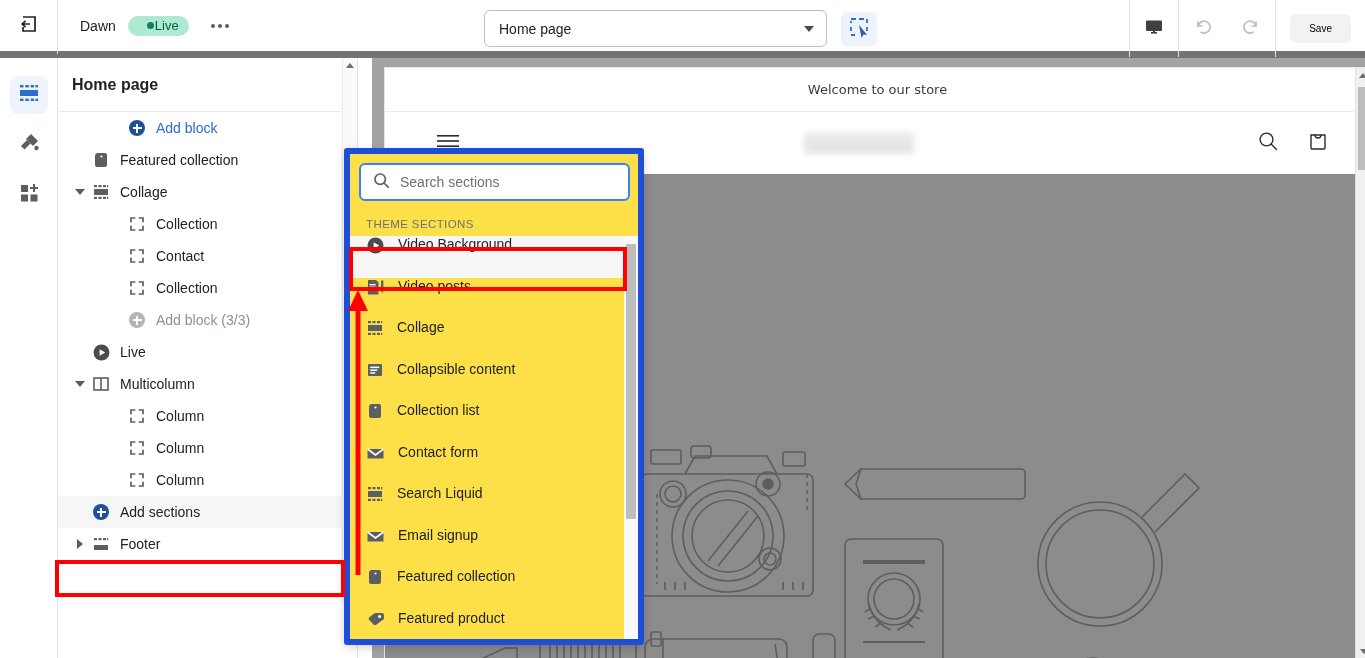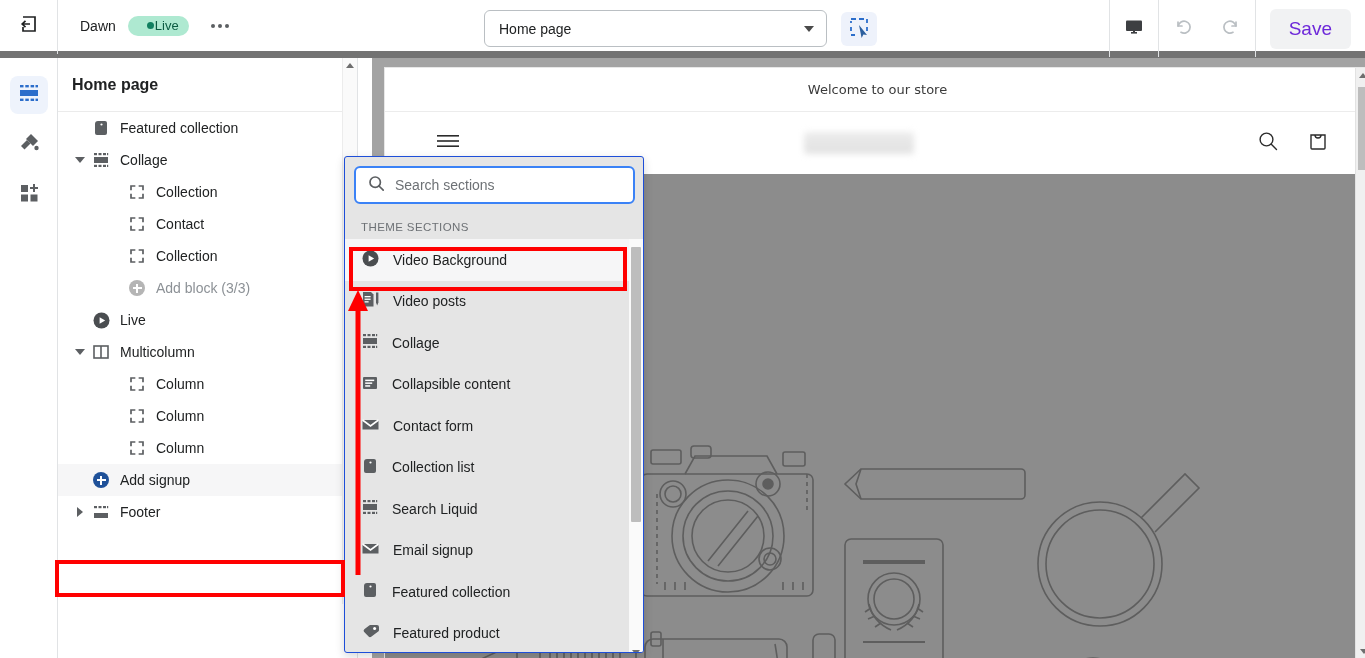--- a/index.html
+++ b/index.html
@@ -55,22 +55,22 @@
   .tb-right {
     position: absolute; right: 0; top: 0; height: 57px; display: flex; align-items: center;
   }
   .tb-sep { width: 1px; height: 57px; background: #e1e3e5; }
   .tb-iconbtn {
     width: 48px; height: 57px; display: flex; align-items: center; justify-content: center;
     cursor: pointer;
   }
   .tb-savewrap { padding: 0 14px; }
   .save-btn {
-    background: #f1f2f3; color: #6d28d9; border: none; border-radius: 6px;
-    font-size: 19px; padding: 9px 19px; font-family: inherit; cursor: default;
+    background: #f1f2f3; color: #000000; border: none; border-radius: 6px;
+    font-size: 10px; padding: 9px 19px; font-family: inherit; cursor: default;
   }
 
   
   .rail {
     position: absolute; top: 58px; left: 0; width: 58px; height: 600px;
     background: #fff; border-right: 1px solid #e1e3e5;
     display: flex; flex-direction: column; align-items: center; padding-top: 18px; gap: 12px;
   }
   .rail-btn {
     width: 38px; height: 38px; border-radius: 8px; display: flex;
@@ -112,37 +112,37 @@
 
   .layers-sb {
     position: absolute; right: 0; top: 0; width: 15px; height: 546px;
     background: #fafafa; border-left: 1px solid #ececec;
   }
   .sb-arrow-up { width:0;height:0;border-left:4px solid transparent;border-right:4px solid transparent;border-bottom:5px solid #6e6e6e;margin:5px auto 0; }
   .sb-arrow-dn { width:0;height:0;border-left:4px solid transparent;border-right:4px solid transparent;border-top:5px solid #6e6e6e;margin:0 auto; }
 
   
   .picker {
-    position: absolute; top: 156px; left: 344px; width: 300px; height: 497px;
-    background: #e5e5e5; border: 1px solid #1d4ed8; border-radius: 3px;
+    position: absolute; top: 148px; left: 344px; width: 300px; height: 497px;
+    background: #fde047; border: 6px solid #1d4ed8; border-radius: 3px;
     box-shadow: 0 3px 10px rgba(0,0,0,.16); overflow: hidden; z-index: 30;
   }
   .picker-searchwrap { padding: 9px 8px 9px 9px; }
   .picker-search {
     height: 38px; border: 2px solid #3b82f6; border-radius: 6px;
     display: flex; align-items: center; gap: 10px; padding: 0 12px; background: #fff;
   }
   .picker-search .ph { font-size: 14px; color: #6d7175; }
   .picker-groupttl {
     font-size: 11.5px; letter-spacing: .4px; color: #6d7175;
     padding: 8px 0 6px 16px; text-transform: uppercase;
   }
   .picker-scroll { position: relative; height: 420px; overflow: hidden; }
   .pick-row {
-    display: flex; align-items: center; gap: 13px; height: 41.5px;
+    display: flex; align-items: flex-start; gap: 13px; height: 41.5px;
     padding-left: 16px; font-size: 14px; color: #202223; cursor: pointer;
   }
   .pick-row.sel { background: #f6f6f7; }
   .picker-sb {
     position: absolute; right: 0; top: 0; width: 14px; height: 420px; background: #fafafa;
   }
   .picker-sb-thumb { position:absolute; left:2px; width:10px; background:#bdbdbd; border-radius:1px; }
 
   
   .preview {
@@ -296,20 +296,27 @@
           <rect x="16" y="3" width="2" height="8" fill="#5c5f62"></rect>
           <rect x="13" y="6" width="8" height="2" fill="#5c5f62"></rect>
         </svg>
       </span>
     </div>
   </div>
 
   <div class="layers">
     <div class="layers-head">Home page</div>
     <div class="layers-list" id="layers-list">
+        <div class="row lvl1 link">
+          <span class="tw"></span>
+          <span class="ic">
+            <span class="plus-ic"></span>
+          </span>
+          <span class="lbl">Add block</span>
+        </div>
         <div class="row lvl0">
           <span class="tw"></span>
           <span class="ic">
             <svg xmlns="http://www.w3.org/2000/svg" width="18" height="18" viewBox="0 0 18 18">
               <path d="M6 2 h7 a2 2 0 0 1 2 2 v10 a2 2 0 0 1 -2 2 h-7 z" fill="#5c5f62"></path>
               <path d="M6 2 a3 3 0 0 0 -3 3 v9 a2 2 0 0 0 2 2 h1 z" fill="#5c5f62"></path>
               <circle cx="9.5" cy="5.5" r="1.1" fill="#fff"></circle>
             </svg>
           </span>
           <span class="lbl">Featured collection</span>
@@ -446,21 +453,21 @@
               </g>
             </svg>
           </span>
           <span class="lbl">Column</span>
         </div>
         <div class="row lvl0 row-addsection">
           <span class="tw"></span>
           <span class="ic">
             <span class="plus-ic"></span>
           </span>
-          <span class="lbl">Add signup</span>
+          <span class="lbl">Add sections</span>
         </div>
         <div class="row lvl0">
           <span class="tw">
             <span class="tw-right"></span>
           </span>
           <span class="ic">
             <svg xmlns="http://www.w3.org/2000/svg" width="18" height="18" viewBox="0 0 18 18">
               <rect x="2" y="10" width="14" height="5" fill="#5c5f62"></rect>
               <g fill="#5c5f62">
                 <rect x="2" y="3" width="3" height="2.2"></rect>
@@ -674,33 +681,33 @@
                 <rect x="2" y="3" width="14" height="12" rx="1" fill="#5c5f62"></rect>
                 <g fill="#fff">
                   <rect x="4.2" y="5.6" width="9" height="1.5"></rect>
                   <rect x="4.2" y="8.4" width="7" height="1.5"></rect>
                   <rect x="4.2" y="11.2" width="5" height="1.5"></rect>
                 </g>
               </svg></span>
             <span>Collapsible content</span>
           </div>
           <div class="pick-row">
-            <span><svg xmlns="http://www.w3.org/2000/svg" width="19" height="19" viewBox="0 0 19 19">
-                <path d="M1.5 5 h16 v9.5 h-16 z" fill="#5c5f62"></path>
-                <path d="M1.5 5 L9.5 11 L17.5 5" fill="none" stroke="#fff" stroke-width="1.6"></path>
-              </svg></span>
-            <span>Contact form</span>
-          </div>
-          <div class="pick-row">
             <span><svg xmlns="http://www.w3.org/2000/svg" width="18" height="18" viewBox="0 0 18 18">
                 <path d="M6 2 h7 a2 2 0 0 1 2 2 v10 a2 2 0 0 1 -2 2 h-7 z" fill="#5c5f62"></path>
                 <path d="M6 2 a3 3 0 0 0 -3 3 v9 a2 2 0 0 0 2 2 h1 z" fill="#5c5f62"></path>
                 <circle cx="9.5" cy="5.5" r="1.1" fill="#fff"></circle>
               </svg></span>
             <span>Collection list</span>
+          </div>
+          <div class="pick-row">
+            <span><svg xmlns="http://www.w3.org/2000/svg" width="19" height="19" viewBox="0 0 19 19">
+                <path d="M1.5 5 h16 v9.5 h-16 z" fill="#5c5f62"></path>
+                <path d="M1.5 5 L9.5 11 L17.5 5" fill="none" stroke="#fff" stroke-width="1.6"></path>
+              </svg></span>
+            <span>Contact form</span>
           </div>
           <div class="pick-row">
             <span><svg xmlns="http://www.w3.org/2000/svg" width="18" height="18" viewBox="0 0 18 18">
                 <rect x="2" y="6" width="14" height="6" fill="#5c5f62"></rect>
                 <g fill="#5c5f62">
                   <rect x="2" y="2" width="3" height="2.2"></rect>
                   <rect x="6.5" y="2" width="3" height="2.2"></rect>
                   <rect x="11" y="2" width="3" height="2.2"></rect>
                   <rect x="15" y="2" width="1.2" height="2.2"></rect>
                   <rect x="2" y="13.8" width="3" height="2.2"></rect>

